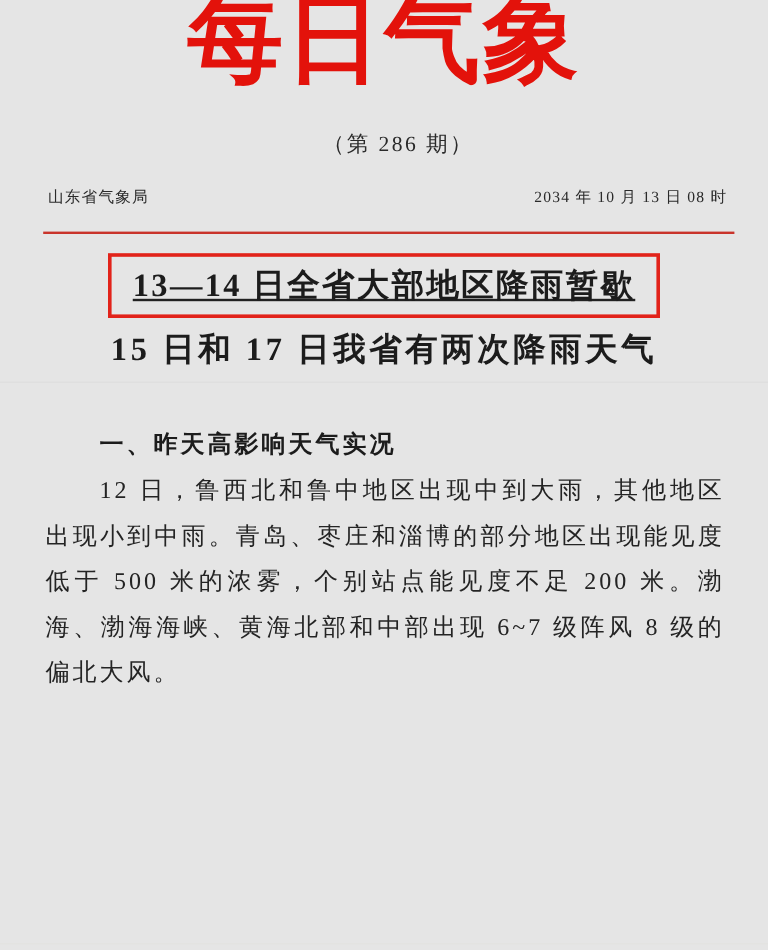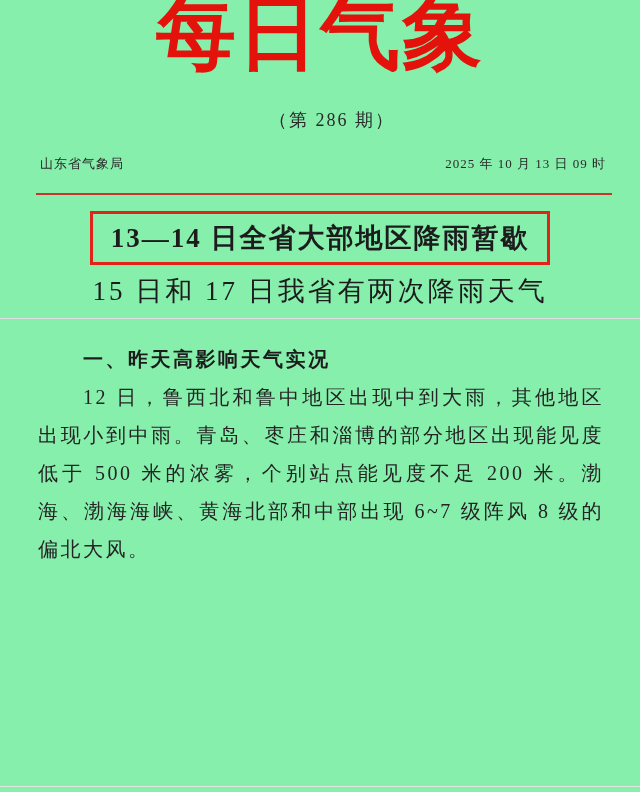--- a/index.html
+++ b/index.html
@@ -1,18 +1,18 @@
 <!DOCTYPE html>
 <html><head>
 <meta charset="utf-8">
 <style>
   html, body { margin:0; padding:0; background:#ffffff; }
   .page {
     position:relative; width:640px; height:792px; margin:0 auto;
-    background:#86efac; overflow:hidden;
+    background:#e5e5e5; overflow:hidden;
     font-family:"Liberation Serif","DejaVu Serif",serif;
     color:#222222;
   }
   .masthead {
     position:absolute; top:-14px; left:0; width:100%; margin:0;
     text-align:center; font-size:80px; font-weight:bold;
     color:#e3120b; letter-spacing:2px; line-height:96px;
     font-family:"Liberation Serif","DejaVu Serif",serif;
   }
   .issue {
@@ -23,61 +23,61 @@
     position:absolute; top:155px; left:40px; right:34px;
     display:flex; justify-content:space-between; align-items:baseline;
     font-size:13px; letter-spacing:1px; color:#2a2a2a;
   }
   .red-rule {
     position:absolute; top:193px; left:36px; right:28px; height:2px;
     background:#c9342b;
   }
   .headline-box-wrap {
     position:absolute; top:211px; left:0; width:100%;
-    display:flex; justify-content:center;
+    display:flex; justify-content:center;text-decoration:underline;
   }
   .headline-box {
     border:3px solid #e2231a; padding:6px 18px;
     font-size:27px; font-weight:bold; letter-spacing:2px;
     white-space:nowrap; color:#1c1c1c;
   }
   .sub-headline {
     position:absolute; top:273px; left:0; width:100%;
-    text-align:center; font-size:27px; font-weight:normal;
+    text-align:center; font-size:27px; font-weight:bold;
     letter-spacing:3px; color:#1c1c1c;
   }
   .hairline { position:absolute; left:0; right:0; height:1px; background:#dedede; }
   .top-hairline { top:318px; }
   .bottom-hairline { top:786px; background:#e3e3e0; }
   .content {
     position:absolute; top:328px; left:38px; width:566px;
     font-size:20px; line-height:38px; letter-spacing:2.5px;
     text-align:justify; color:#242424;
   }
   .content p { margin:0; text-indent:45px; }
   .abstract-label { font-weight:bold; }
   .section-heading {
-    margin:12px 0 0 0; text-indent:45px;
+    margin:24px 0 0 0; text-indent:45px;
     font-size:20px; font-weight:bold; line-height:38px;
     letter-spacing:2.5px; color:#1c1c1c;
     font-family:"Liberation Sans","DejaVu Sans",sans-serif;
   }
 </style>
 </head>
 <body>
 
 <div class="page">
 
   <h1 class="masthead">每日气象</h1>
 
   <div class="issue">（第 286 期）</div>
 
   <div class="meta-row">
     <span class="agency">山东省气象局</span>
-    <span class="datetime">2025 年 10 月 13 日 09 时</span>
+    <span class="datetime">2034 年 10 月 13 日 08 时</span>
   </div>
 
   <div class="red-rule"></div>
 
   <div class="headline-box-wrap">
     <div class="headline-box">13—14 日全省大部地区降雨暂歇</div>
   </div>
 
   <div class="sub-headline">15 日和 17 日我省有两次降雨天气</div>
 

